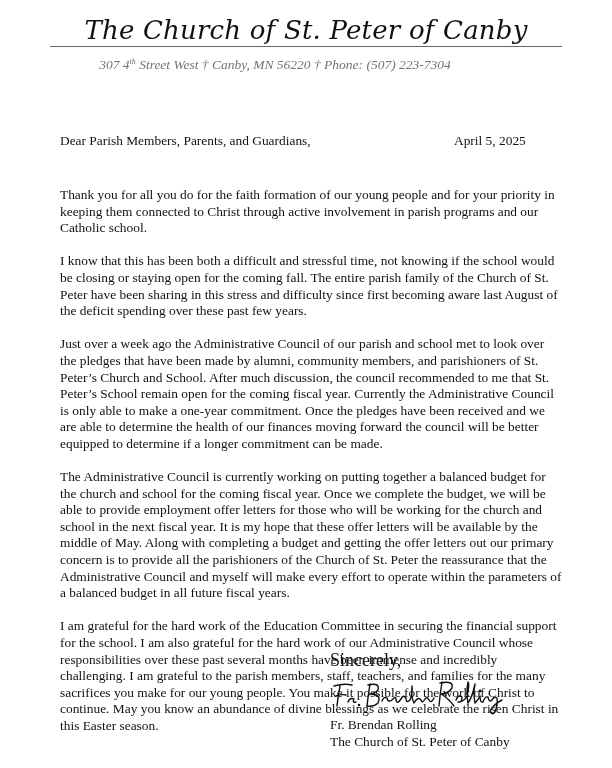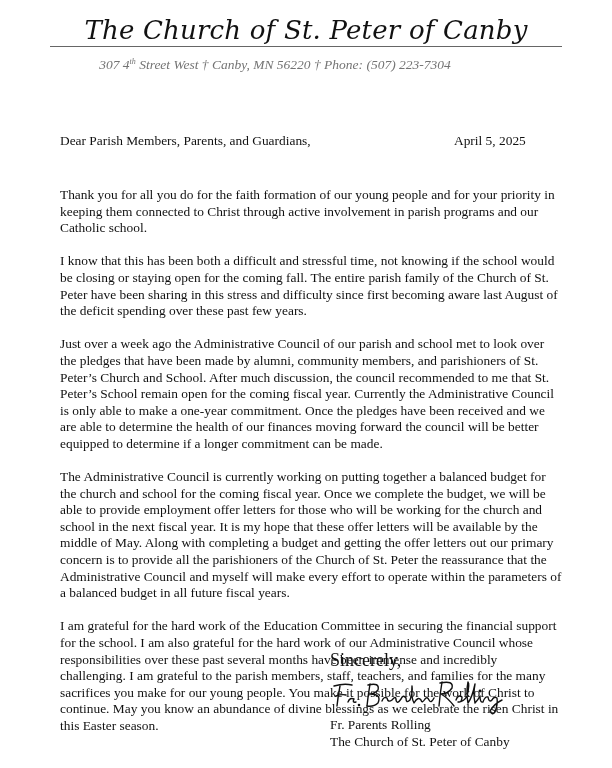--- a/index.html
+++ b/index.html
@@ -84,15 +84,15 @@
 
     <path d="M112 6 Q110 18 109 30"></path>
     <path d="M110 7 Q124 4 122 12 Q118 18 111 18 Q118 22 124 30"></path>
 
     <path d="M126 24 Q128 18 132 21 Q132 27 128 26 Q134 26 137 20 Q140 8 138 6 Q136 16 138 27 Q142 22 145 8 Q143 18 145 27 Q148 24 150 20 Q150 27 153 26 Q155 20 158 21 Q159 27 162 24 Q164 20 167 22 Q168 28 165 36 Q162 40 160 35 Q164 28 172 24"></path>
     <circle cx="150" cy="15" r="0.7" fill="#111"></circle>
   </g>
 </svg>
 
 <div class="signer">
-  <div>Fr. Parents Rolling</div>
+  <div>Fr. Brendan Rolling</div>
   <div>The Church of St. Peter of Canby</div>
 </div>
 
 </body></html>

